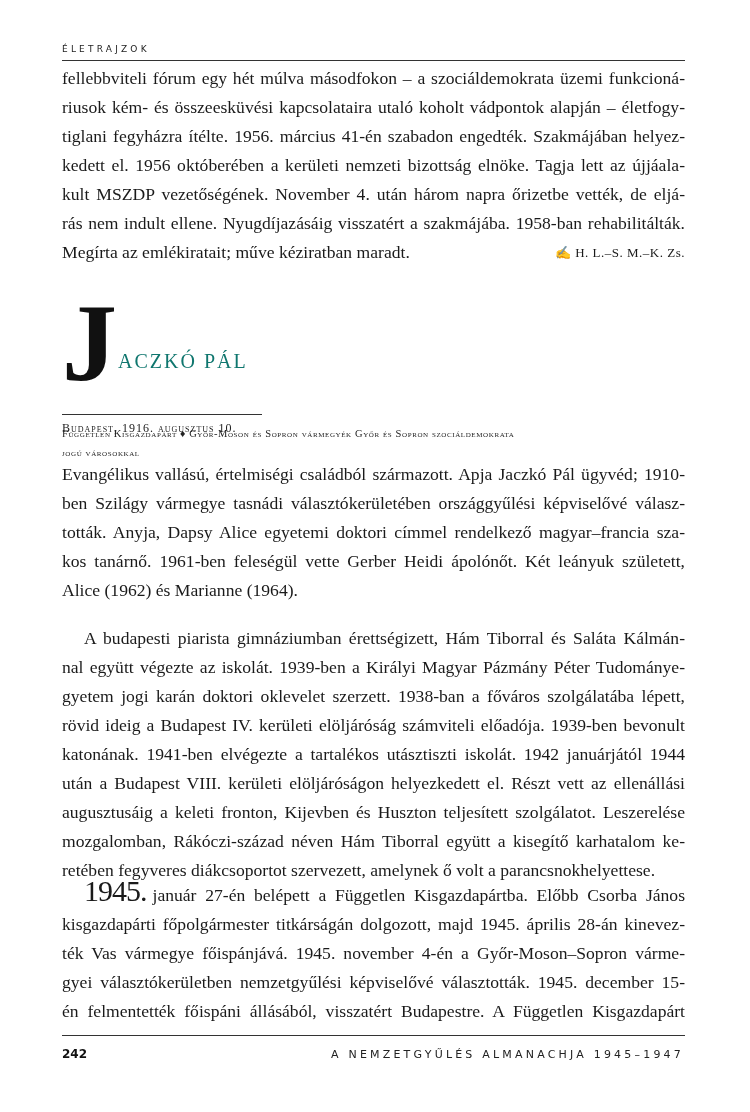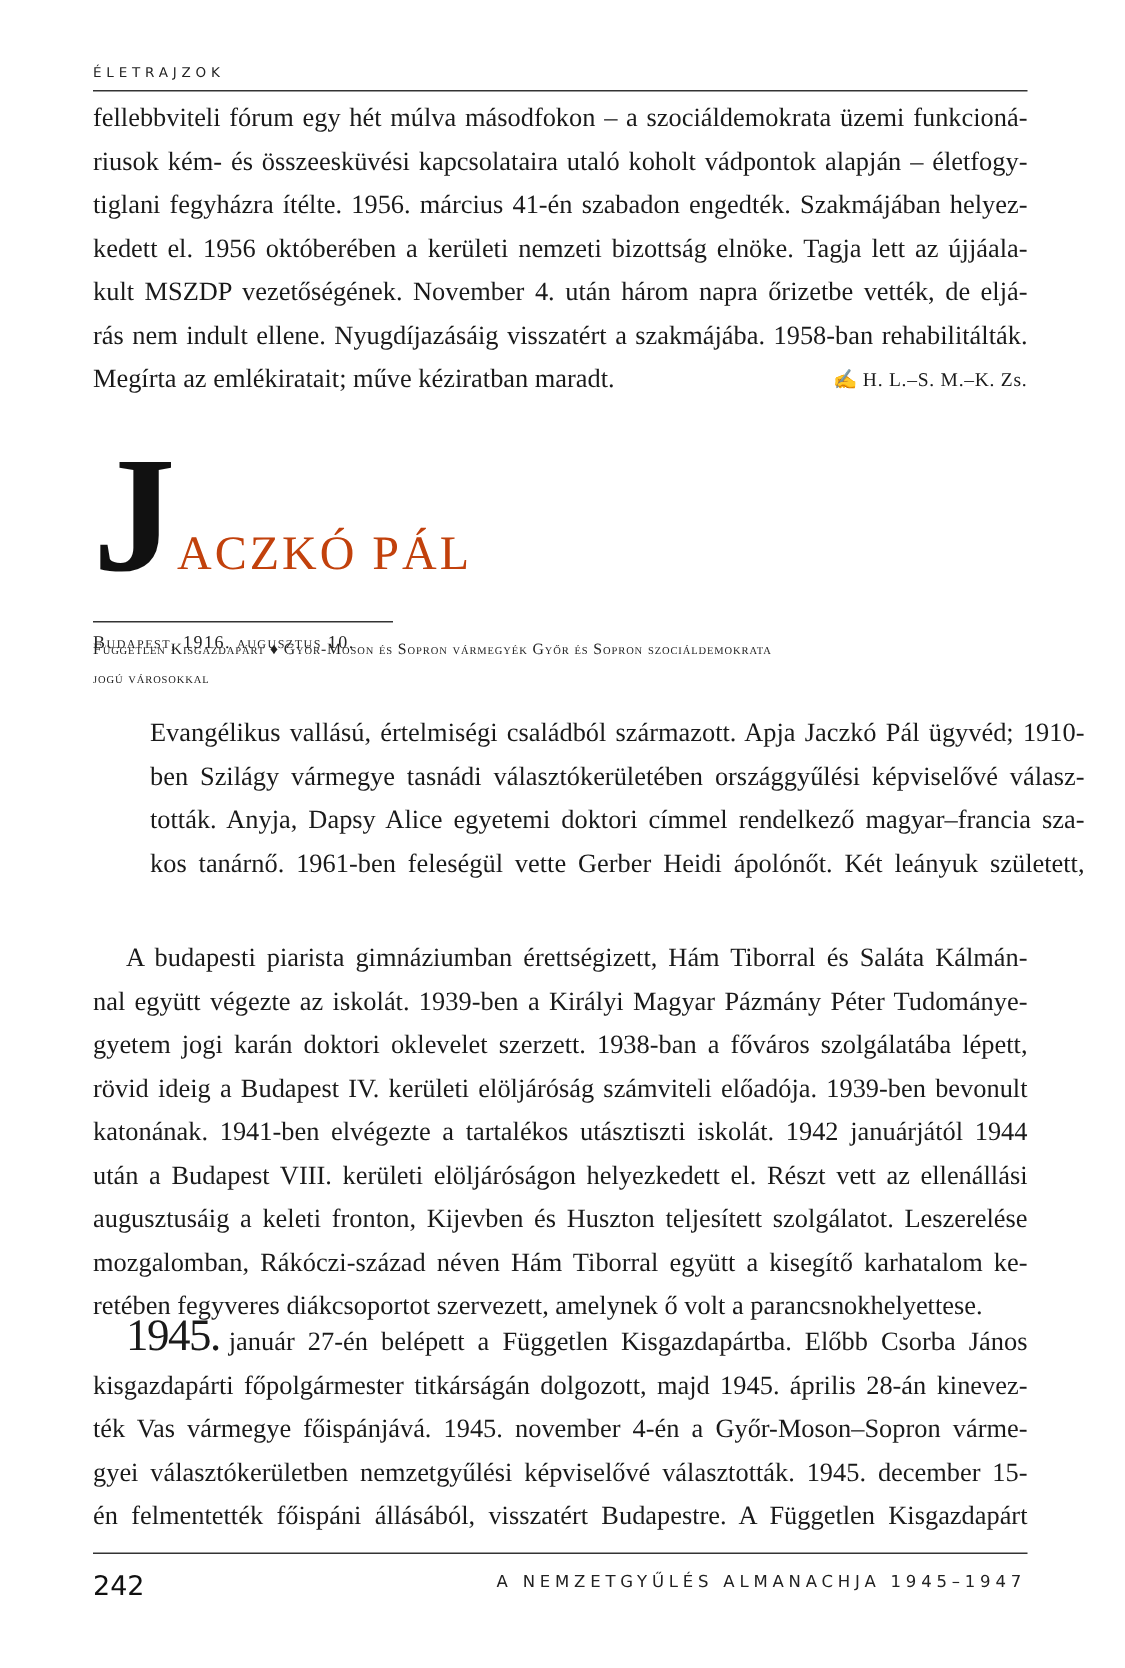--- a/index.html
+++ b/index.html
@@ -33,40 +33,40 @@
   .pen-icon { font-size: 13px; margin-right: 3px; }
 
   .name-block { position: absolute; left: 62px; top: 300px; height: 90px; width: 400px; }
   .big-j {
     position: absolute; left: 0; top: 0;
     font-size: 110px; line-height: 86px; font-weight: bold; color: #111;
     font-family: "Liberation Serif", "DejaVu Serif", serif;
   }
   .name-rest {
     position: absolute; left: 56px; top: 50px;
-    font-size: 32px; letter-spacing: 2px; color: #c2410c;
+    font-size: 20px; letter-spacing: 2px; color: #0f766e;
   }
   .birth {
     position: absolute; left: 62px; top: 393px;
     font-size: 12px; letter-spacing: 1px; font-variant: small-caps; color: #222; margin-top: 28px;
   }
   .party {
     position: absolute; left: 62px; top: 424px; width: 640px;
     font-size: 10.5px; letter-spacing: 0.6px; line-height: 19px;
     font-variant: small-caps; color: #222;
   }
-  .p2 { top: 474px; margin-left: 38px; }
+  .p2 { top: 460px; }
   .p3 { top: 624px; }
   .p3 .line:first-child { text-indent: 22px; }
   .p4 { top: 876px; }
   .drop-year { font-size: 30px; font-weight: normal; margin-left: 22px; letter-spacing: -1px; }
   .page-num {
     position: absolute; left: 62px; top: 1047px;
     font-family: "DejaVu Sans", "Liberation Sans", sans-serif;
-    font-size: 18px; font-weight: normal; color: #111;
+    font-size: 12px; font-weight: bold; color: #111;
   }
   .book-title {
     position: absolute; right: 66px; top: 1048px;
     font-family: "DejaVu Sans", "Liberation Sans", sans-serif;
     font-size: 11px; letter-spacing: 3.2px; color: #222;
   }
 </style>
 </head>
 <body>
 
@@ -99,20 +99,21 @@
 <div class="party">
   <div>Független Kisgazdapárt ♦ Győr-Moson és Sopron vármegyék Győr és Sopron szociáldemokrata</div>
   <div>jogú városokkal</div>
 </div>
 
 <div class="para p2">
   <span class="line">Evangélikus vallású, értelmiségi családból származott. Apja Jaczkó Pál ügyvéd; 1910-</span>
   <span class="line">ben Szilágy vármegye tasnádi választókerületében országgyűlési képviselővé válasz-</span>
   <span class="line">tották. Anyja, Dapsy Alice egyetemi doktori címmel rendelkező magyar–francia sza-</span>
   <span class="line">kos tanárnő. 1961-ben feleségül vette Gerber Heidi ápolónőt. Két leányuk született,</span>
+  <span class="line end">Alice (1962) és Marianne (1964).</span>
 </div>
 
 <div class="para p3">
   <span class="line">A budapesti piarista gimnáziumban érettségizett, Hám Tiborral és Saláta Kálmán-</span>
   <span class="line">nal együtt végezte az iskolát. 1939-ben a Királyi Magyar Pázmány Péter Tudománye-</span>
   <span class="line">gyetem jogi karán doktori oklevelet szerzett. 1938-ban a főváros szolgálatába lépett,</span>
   <span class="line">rövid ideig a Budapest IV. kerületi elöljáróság számviteli előadója. 1939-ben bevonult</span>
   <span class="line">katonának. 1941-ben elvégezte a tartalékos utásztiszti iskolát. 1942 januárjától 1944</span>
   <span class="line">után a Budapest VIII. kerületi elöljáróságon helyezkedett el. Részt vett az ellenállási</span>
   <span class="line">augusztusáig a keleti fronton, Kijevben és Huszton teljesített szolgálatot. Leszerelése</span>

